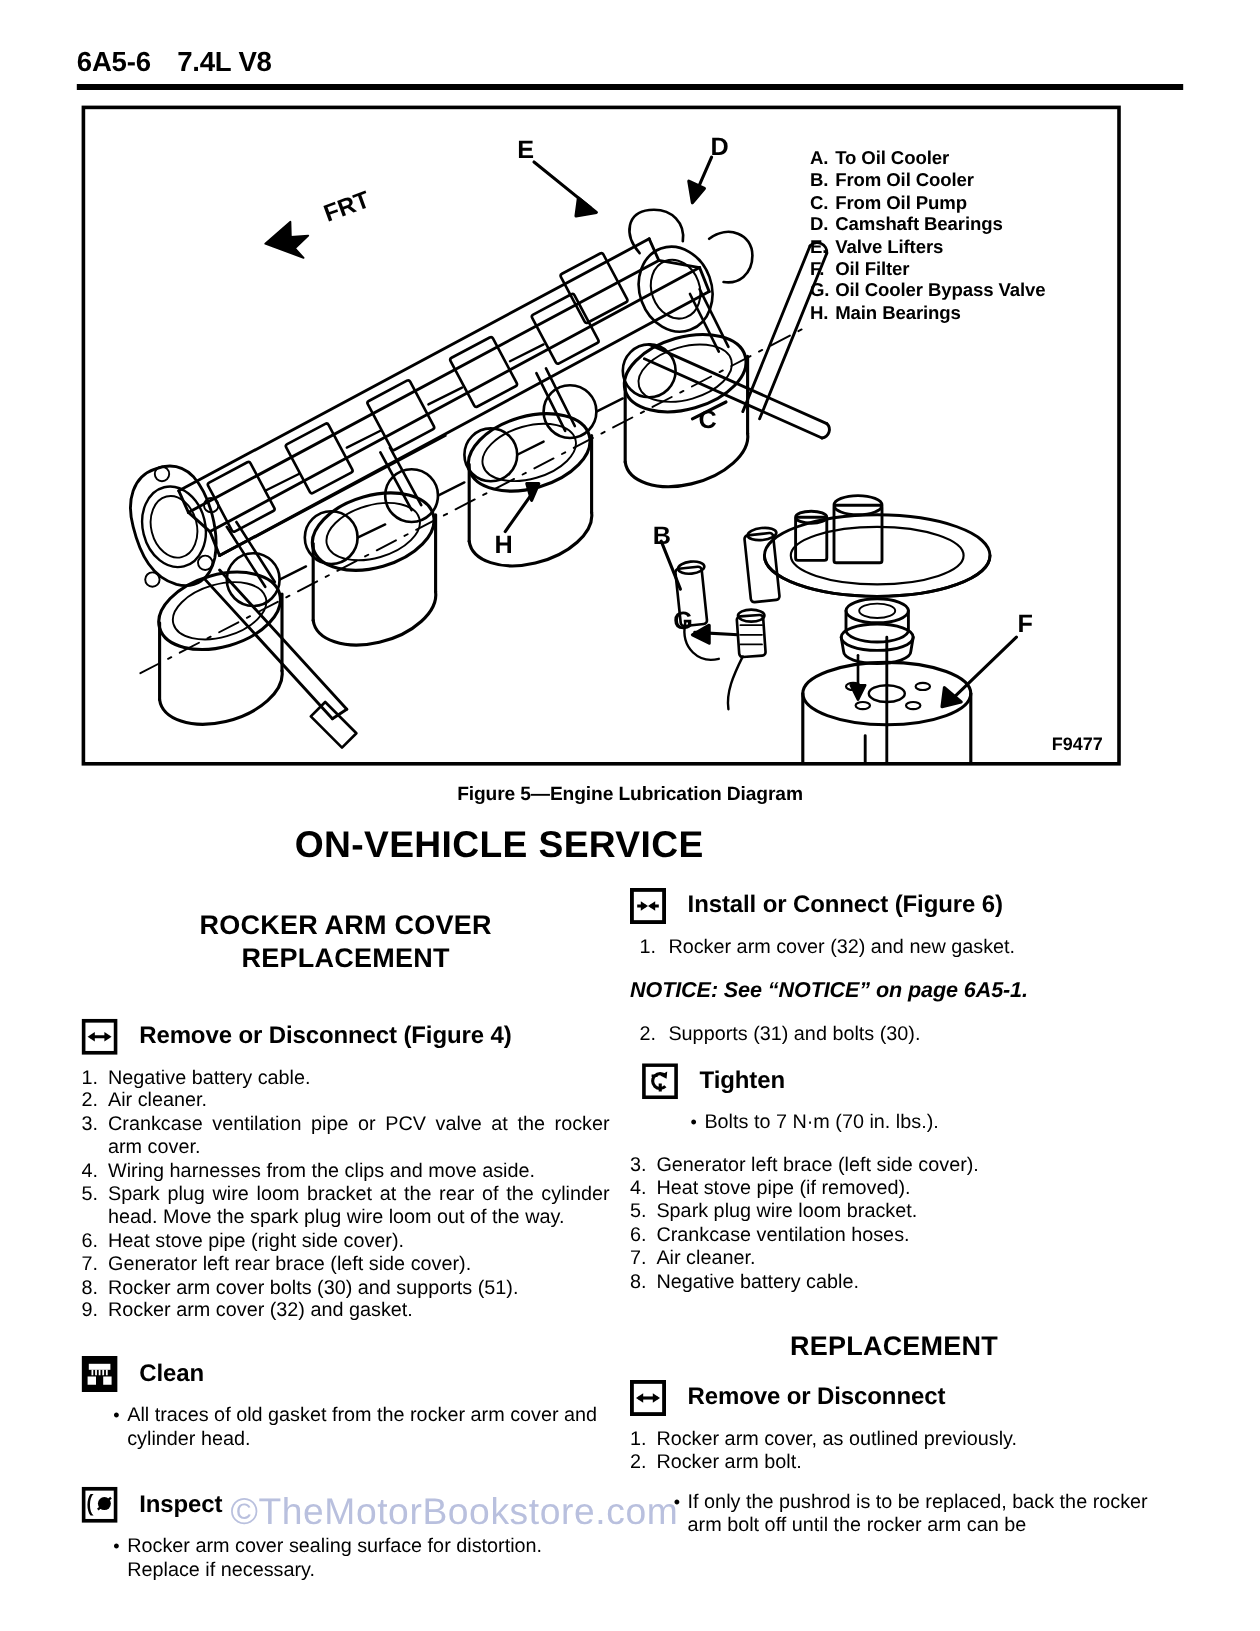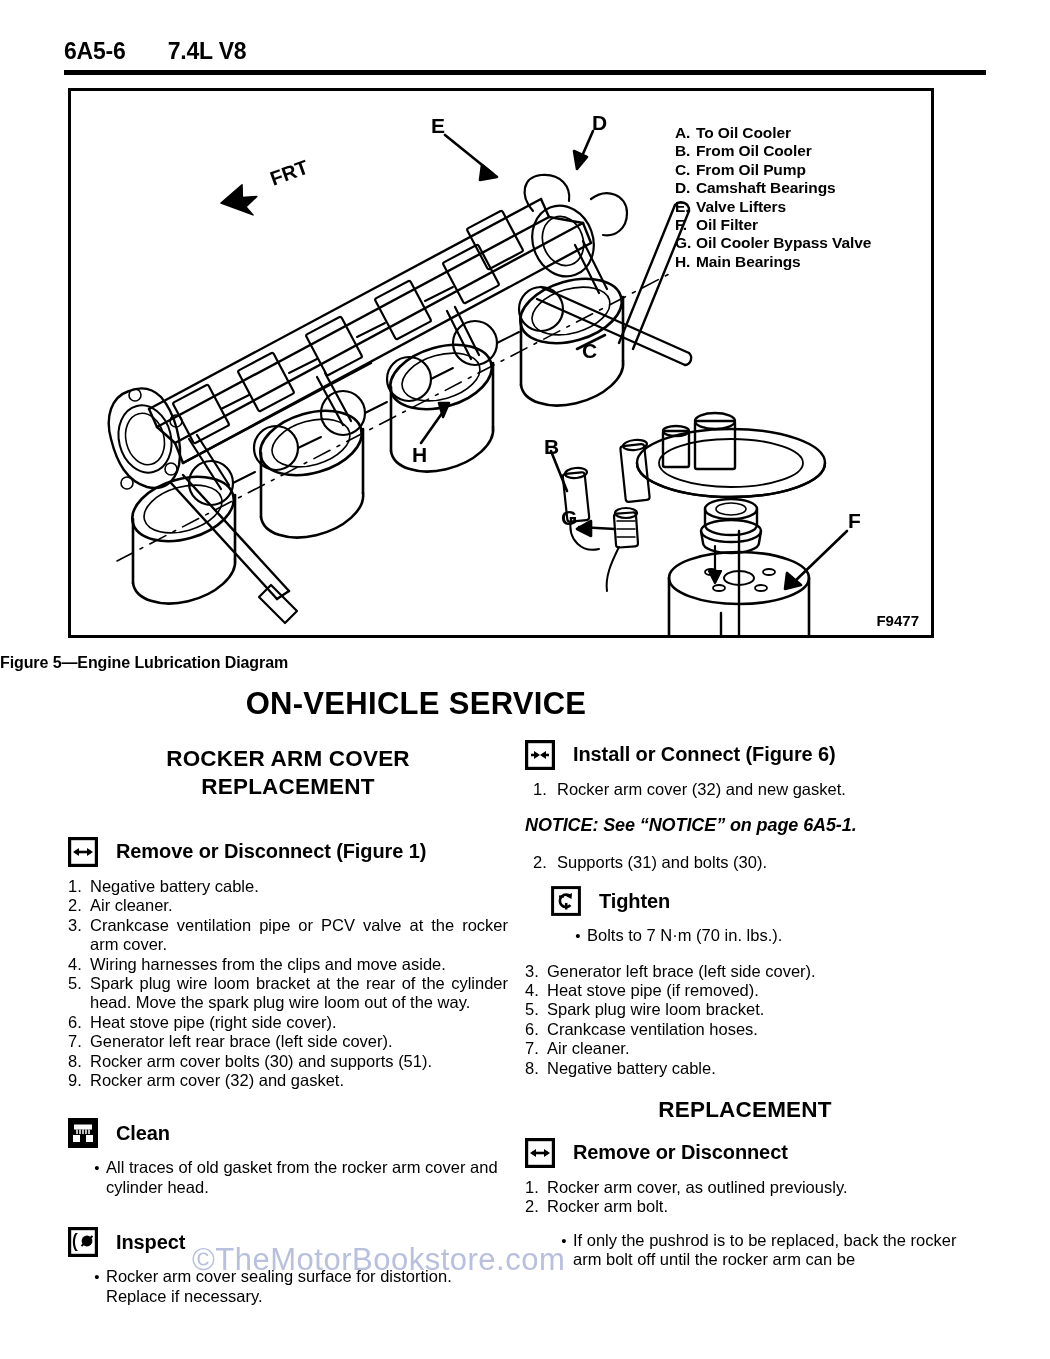--- a/index.html
+++ b/index.html
@@ -30,21 +30,20 @@
     top: 38px;
     width: 922px;
     height: 40px;
   }
   .header-line {
     display: flex;
     align-items: baseline;
     font-weight: bold;
     font-size: 23px;
     letter-spacing: -0.2px;
-    gap: 20px;
   }
   .hdr-code { margin-right: 22px; }
   .hdr-rule {
     position: absolute;
     left: 0;
     top: 32px;
     width: 922px;
     height: 5px;
     background: #000;
   }
@@ -100,21 +99,21 @@
     font-weight: bold;
     transform: rotate(-20deg);
     transform-origin: left top;
   }
 
   .fig-caption {
     position: absolute;
     left: 0;
     top: 654px;
     width: 1050px;
-    text-align: left;
+    text-align: center;
     font-size: 16px;
     font-weight: bold;
     letter-spacing: -0.1px;
   }
 
   .section-title {
     position: absolute;
     left: 0;
     top: 686px;
     width: 832px;
@@ -133,21 +132,21 @@
   }
   .col-left  { left: 68px;  top: 745px; }
   .col-right { left: 525px; top: 740px; }
 
   .sub-head {
     text-align: center;
     font-size: 22.5px;
     font-weight: bold;
     line-height: 28px;
     letter-spacing: 0.2px;
-    margin: 0 0 4px 0;
+    margin: 12px 0 4px 0;
   }
 
   
   .icon-row {
     display: flex;
     align-items: center;
     margin: 14px 0 10px 0;
   }
   .icon-row .icon-label {
     font-size: 20px;
@@ -506,21 +505,21 @@
 
     <div class="icon-row">
       <span class="op-icon">
         <svg width="30" height="30" viewBox="0 0 30 30">
           <rect x="1.6" y="1.6" width="26.8" height="26.8" fill="#fff" stroke="#000" stroke-width="3.2"></rect>
           <path d="M 7 15 L 23 15" stroke="#000" stroke-width="2.6"></path>
           <path d="M 5 15 L 11 11 L 11 19 Z" fill="#000"></path>
           <path d="M 25 15 L 19 11 L 19 19 Z" fill="#000"></path>
         </svg>
       </span>
-      <span class="icon-label">Remove or Disconnect (Figure 1)</span>
+      <span class="icon-label">Remove or Disconnect (Figure 4)</span>
     </div>
 
     <ul class="num-list">
       <li>
           <span class="n">1.</span>
           <span class="t">Negative battery cable.</span>
         </li>
       <li>
           <span class="n">2.</span>
           <span class="t">Air cleaner.</span>
@@ -622,21 +621,21 @@
 
     <div class="notice">NOTICE: See “NOTICE” on page 6A5-1.</div>
 
     <ul class="num-list indent" style="margin-left:8px;">
       <li>
           <span class="n">2.</span>
           <span class="t">Supports (31) and bolts (30).</span>
         </li>
     </ul>
 
-    <div class="icon-row" style="margin-left:26px;">
+    <div class="icon-row" style="margin-left:10px;">
       <span class="op-icon">
         <svg width="30" height="30" viewBox="0 0 30 30">
           <rect x="1.6" y="1.6" width="26.8" height="26.8" fill="#fff" stroke="#000" stroke-width="3"></rect>
           <path d="M 19.5 10.5 A 6.2 6.2 0 1 0 19.5 19.2" stroke="#000" stroke-width="2.6" fill="none"></path>
           <path d="M 21 7 L 20.5 13 L 15.2 10.2 Z" fill="#000"></path>
           <path d="M 15.2 17 L 15.2 23.5" stroke="#000" stroke-width="2.6"></path>
           <path d="M 8 10.5 L 13 10.5" stroke="#000" stroke-width="2.2"></path>
         </svg>
       </span>
       <span class="icon-label">Tighten</span>

